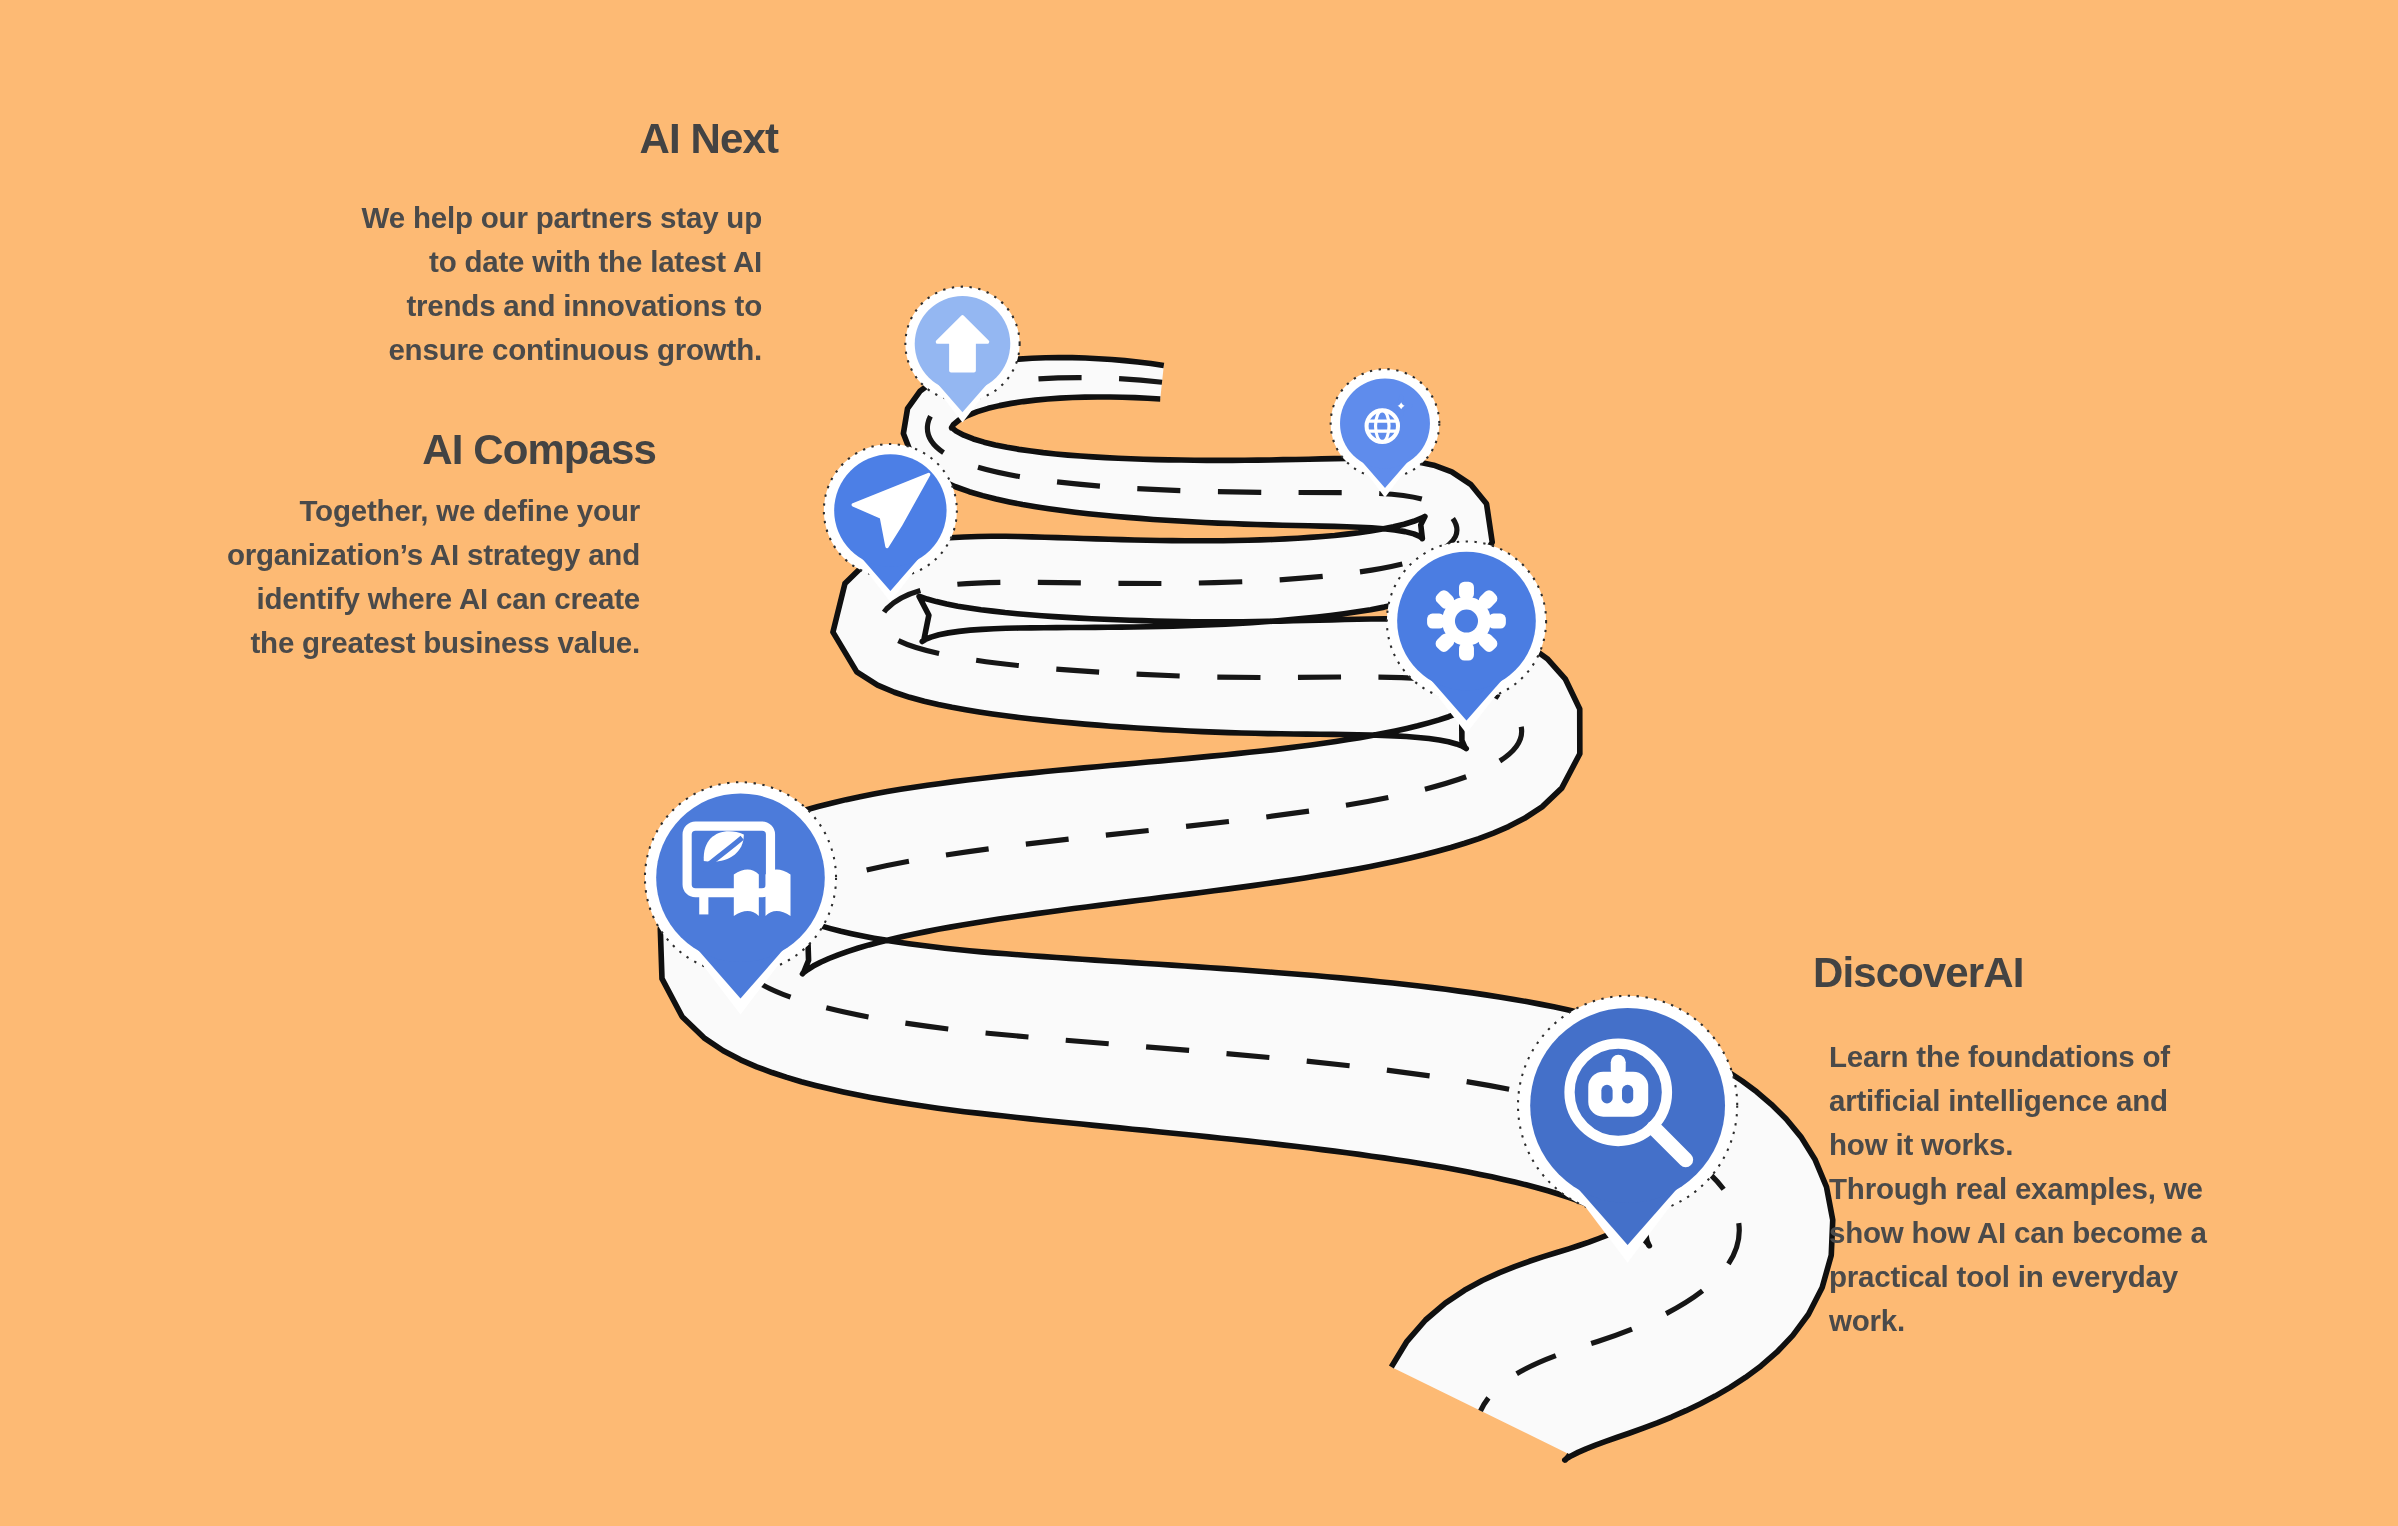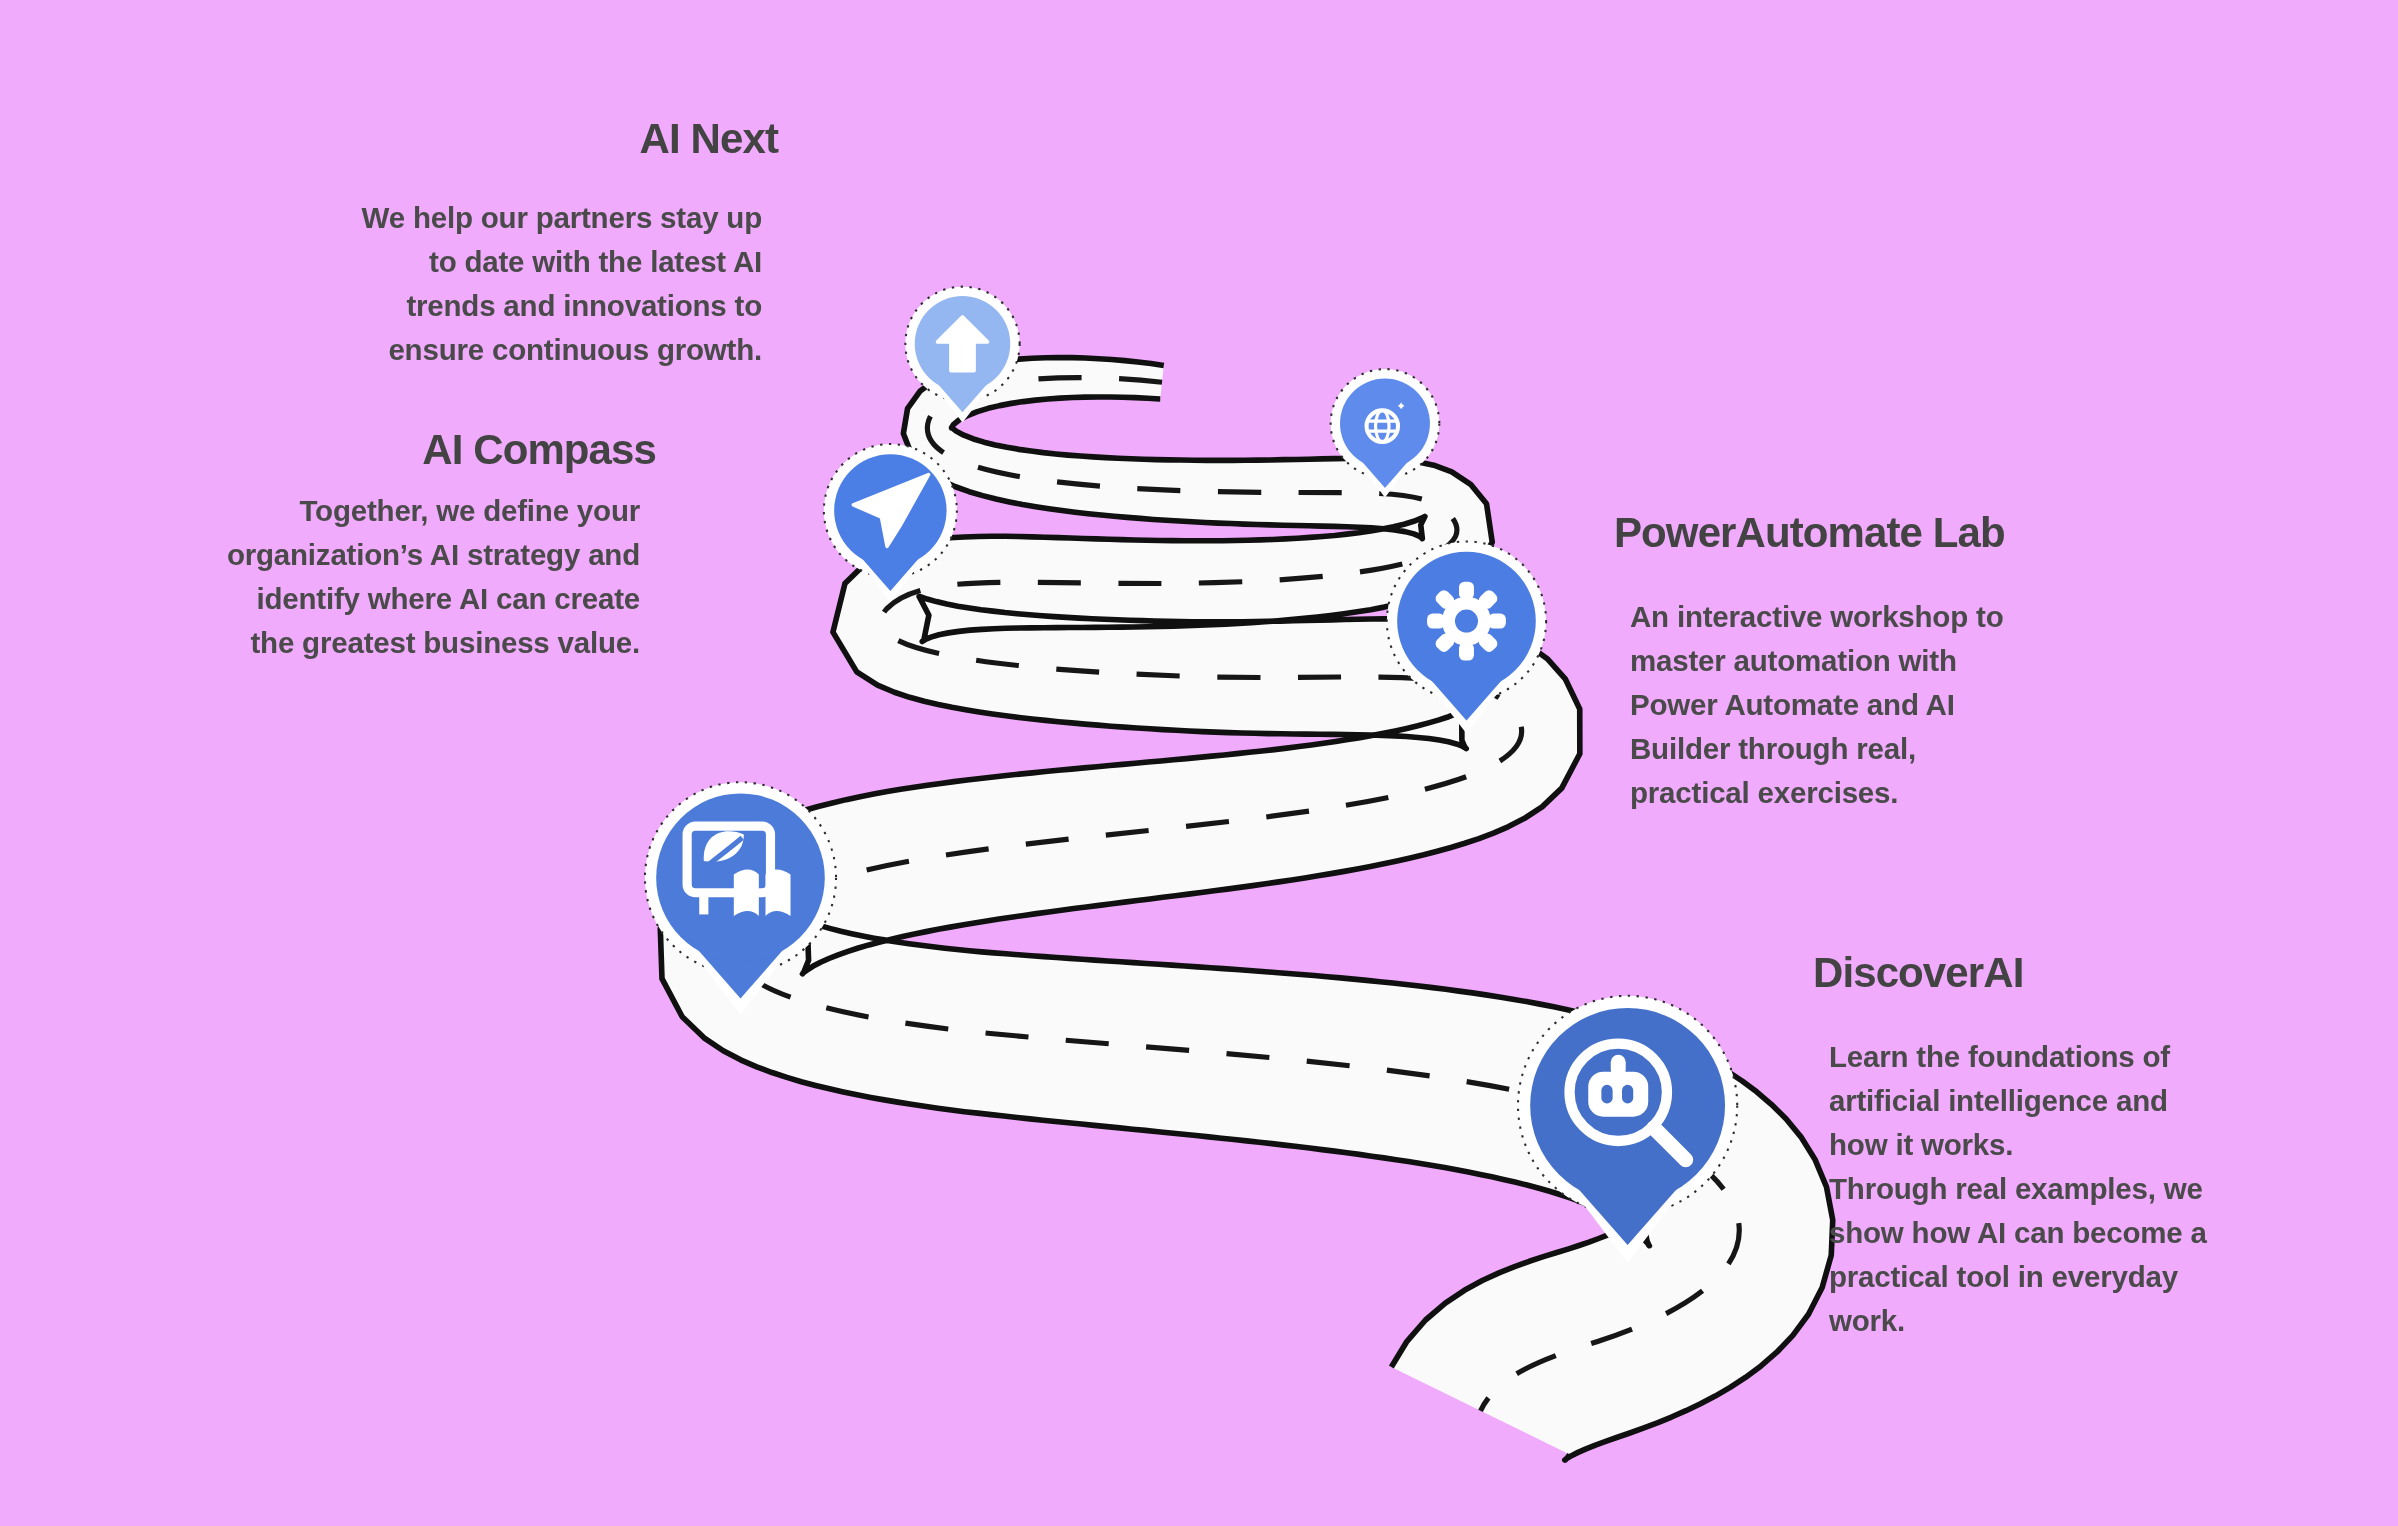--- a/index.html
+++ b/index.html
@@ -1,19 +1,19 @@
 <!DOCTYPE html>
 <html style="font-size:15px"><head>
 <meta charset="utf-8">
 <style>
   html,body{margin:0;padding:0;background:#ffffff;}
   .stage{
     position:relative;
     width:2399px;height:1526px;
-    background:#f0abfc;
+    background:#fdba74;
     overflow:hidden;
     font-family:"Liberation Sans", sans-serif;
   }
   #scene{position:absolute;left:0;top:0;}
   .section{position:absolute;}
   .sec-title{
     margin:0;
     font-size:42px;
     font-weight:bold;
     letter-spacing:-0.9px;
@@ -188,28 +188,20 @@
   <div class="section align-right" id="sec-ai-compass">
     <h2 class="sec-title" style="color: rgb(67, 67, 67);">AI Compass</h2>
     <p class="sec-body" style="color: rgb(74, 74, 74);">Together, we define your
 organization’s AI strategy and
 identify where AI can create
 the greatest business value.</p>
   </div>
 
 
 
-  <div class="section" id="sec-powerautomate-lab">
-    <h2 class="sec-title" style="color: rgb(67, 67, 67);">PowerAutomate Lab</h2>
-    <p class="sec-body" style="color: rgb(74, 74, 74);">An interactive workshop to
-master automation with
-Power Automate and AI
-Builder through real,
-practical exercises.</p>
-  </div>
 
   <div class="section" id="sec-discover-ai">
     <h2 class="sec-title" style="color: rgb(67, 67, 67);">DiscoverAI</h2>
     <p class="sec-body" style="color: rgb(74, 74, 74);">Learn the foundations of
 artificial intelligence and
 how it works.
 Through real examples, we
 show how AI can become a
 practical tool in everyday
 work.</p>

